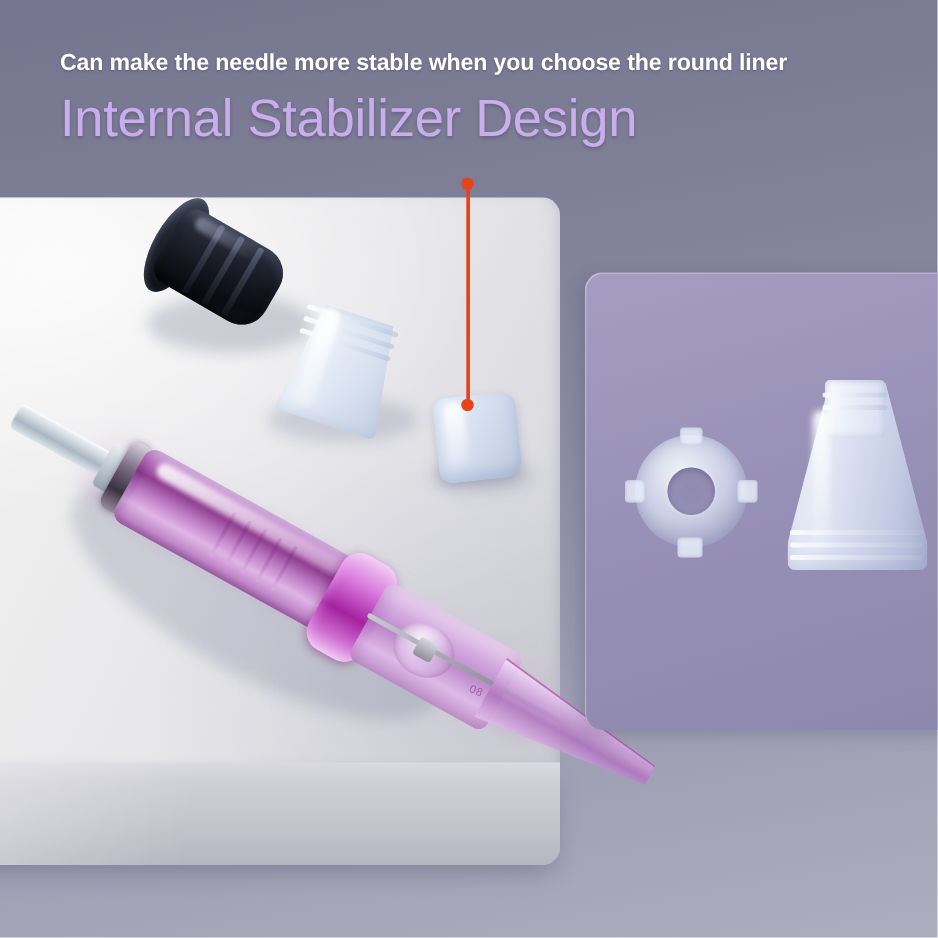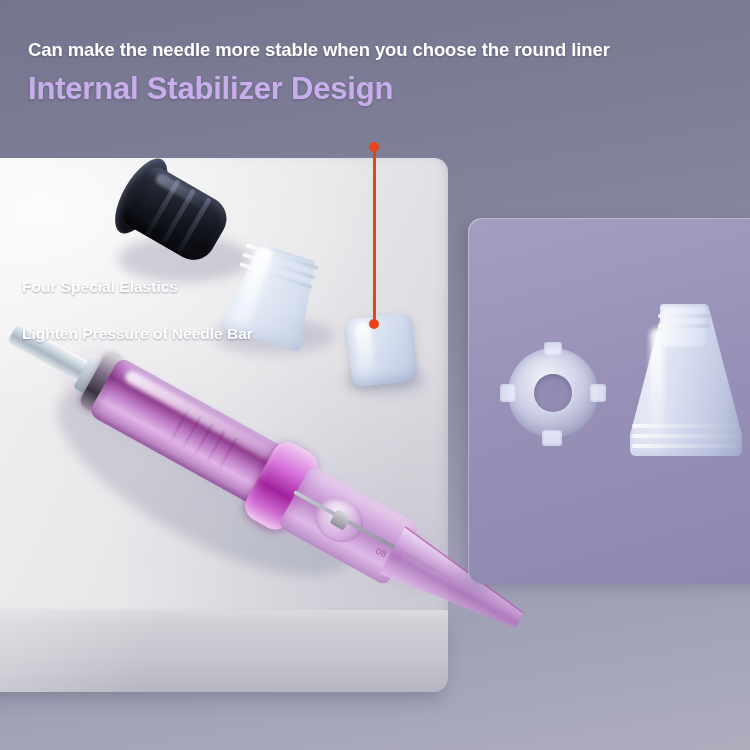--- a/index.html
+++ b/index.html
@@ -5,28 +5,28 @@
   * { margin:0; padding:0; box-sizing:border-box; }
   html,body { width:750px; height:750px; overflow:hidden; }
   body {
     font-family:"Liberation Sans", sans-serif;
     position:relative;
     background:linear-gradient(170deg,#75758f 0%,#7d7d96 22%,#8a8aa1 48%,#9c9cb2 72%,#adadbe 100%);
   }
   #stage { position:absolute; inset:0; }
 
   
-  .copy { position:absolute; left:28px; top:38px; width:700px; z-index:40; }
+  .copy { position:absolute; left:48px; top:38px; width:700px; z-index:40; }
   .subhead {
     font-size:18.5px; font-weight:bold; color:#ffffff; line-height:1.30;
     letter-spacing:-0.1px; text-shadow:0 1px 2px rgba(40,40,60,.35);
   }
   .subhead span { display:block; }
   .headline {
-    margin-top:11px; font-size:31px; font-weight:bold; color:#c9aeec;
+    margin-top:11px; font-size:42px; font-weight:normal; color:#c9aeec;
     letter-spacing:-0.2px; line-height:1.05;
     text-shadow:0 1px 3px rgba(50,40,70,.30);
   }
 
   
   .foam-wrap { position:absolute; left:-38px; top:158px; width:486px; height:530px; z-index:5; }
   .foam-top {
     position:absolute; left:0; top:0; width:486px; height:458px;
     background:linear-gradient(115deg,#f4f4f6 0%,#ececed 30%,#e6e6e9 58%,#dcdce1 80%,#d2d2d8 100%);
     border-radius:2px 14px 4px 2px;
@@ -348,24 +348,20 @@
     <div class="mcap-body"></div>
     <div class="mcap-neck"></div>
     <div class="mcap-ring" style="left:30px;top:26px;width:52px;"></div>
     <div class="mcap-ring" style="left:30px;top:36px;width:52px;"></div>
     <div class="mcap-ring" style="left:4px;top:136px;width:106px;"></div>
     <div class="mcap-ring" style="left:4px;top:146px;width:106px;"></div>
     <div class="mcap-ring" style="left:4px;top:156px;width:106px;"></div>
     <div class="mcap-gloss"></div>
   </div>
 
-  <div class="panel-labels">
-    <div class="panel-line">Four Special Elastics</div>
-    <div class="panel-line">Lighten Pressure of Needle Bar</div>
-  </div>
 
   <div class="copy">
     <div class="subhead">
       <span>Can make the needle more stable when you choose the round liner</span>
     </div>
     <div class="headline">Internal Stabilizer Design</div>
   </div>
 
 </div>
 

